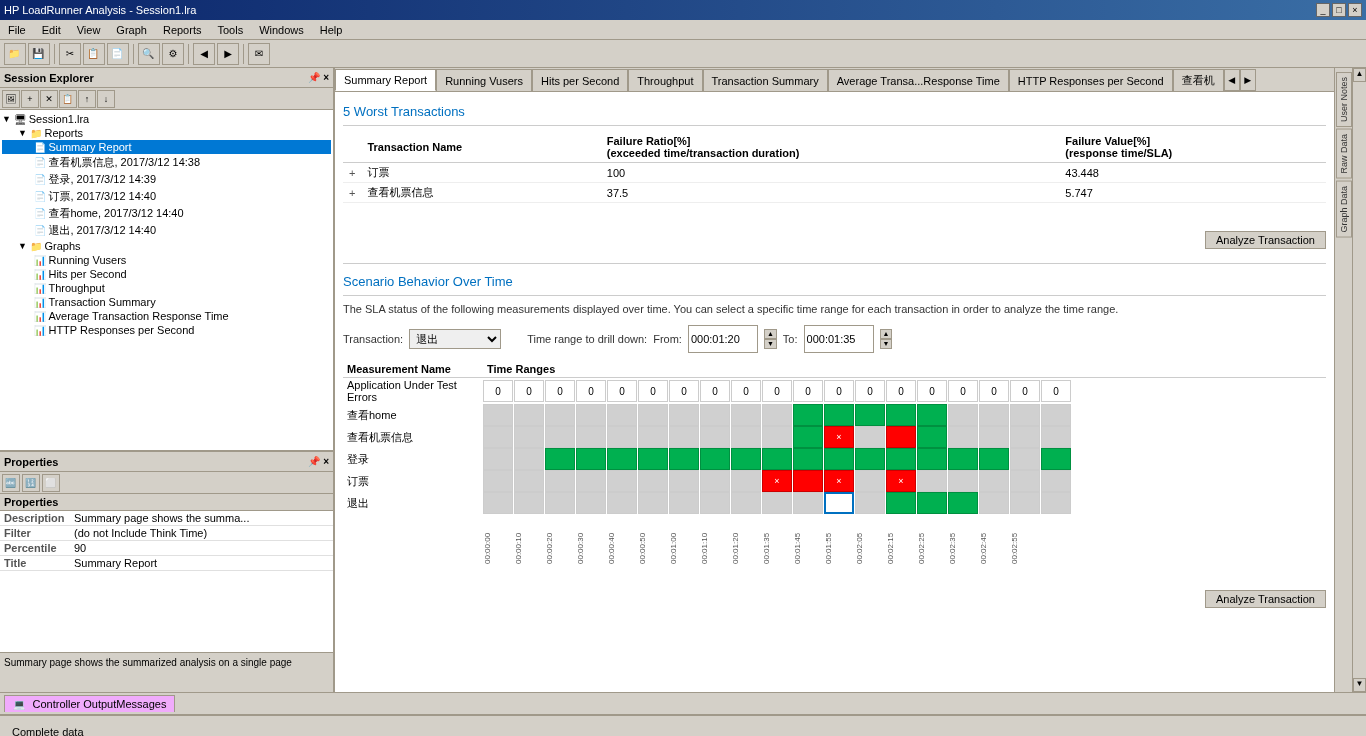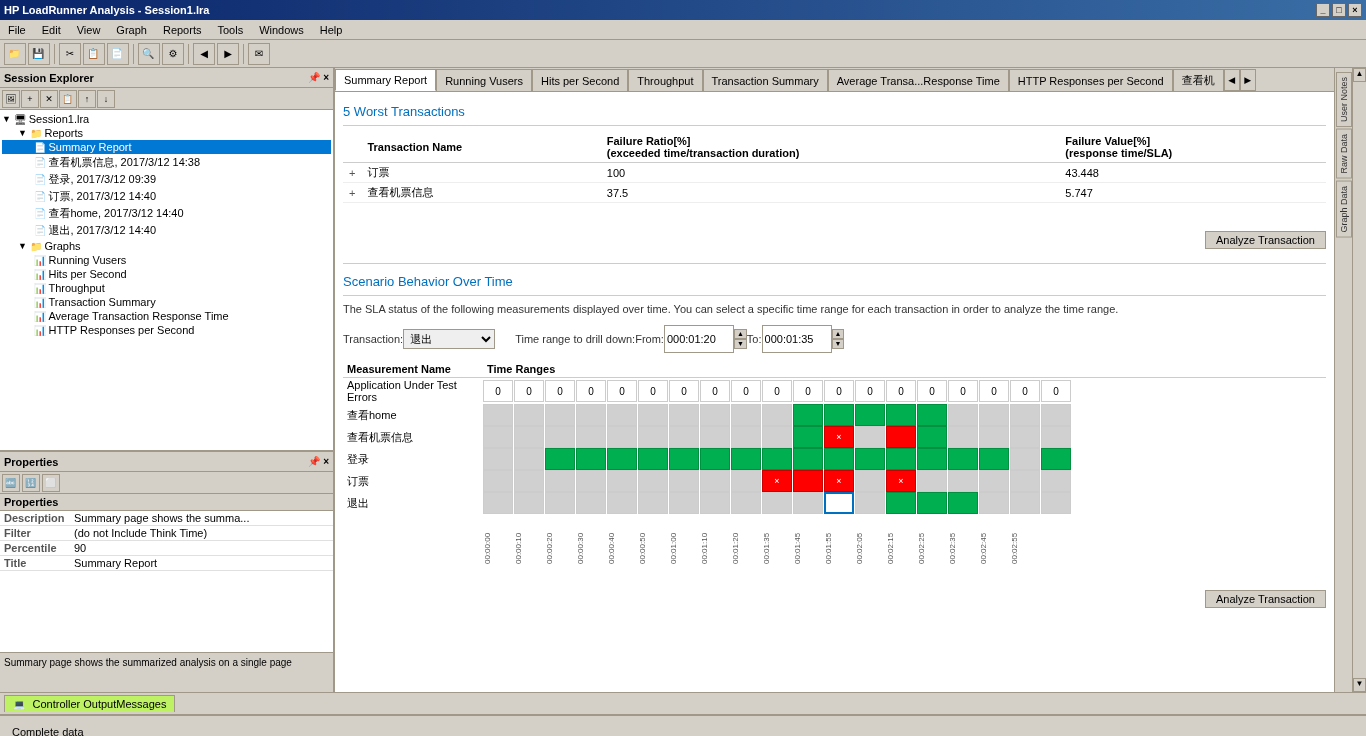--- a/index.html
+++ b/index.html
@@ -1,19 +1,19 @@
 <!DOCTYPE html>
 <html><head>
   <meta charset="utf-8">
   <style>
     * { box-sizing: border-box; margin: 0; padding: 0; }
     body { font-family: 'Segoe UI', Tahoma, Geneva, Verdana, sans-serif; font-size: 11px; background: #d4d0c8; overflow: hidden; }
     
     
-    .title-bar { background: linear-gradient(to right, #0a246a, #3a6ea5); color: white; height: 20px; display: flex; align-items: center; justify-content: space-between; padding: 0 4px; font-size: 11px; font-weight: bold; }
+    .title-bar { background: linear-gradient(to right, #0a246a, #3a6ea5); color: white; height: 20px; display: flex; align-items: center; justify-content: space-between; padding: 0 4px; font-size: 11px; font-weight: normal; }
     .title-bar-buttons { display: flex; gap: 2px; }
     .title-btn { width: 14px; height: 14px; border: 1px solid #666; display: flex; align-items: center; justify-content: center; font-size: 9px; cursor: pointer; color: black; background: #d4d0c8; }
     .title-btn.close { background: #d4d0c8; }
     
     
     .menu-bar { background: #d4d0c8; height: 20px; display: flex; align-items: center; border-bottom: 1px solid #a0998a; }
     .menu-item { padding: 2px 8px; font-size: 11px; cursor: pointer; }
     
     
     .toolbar { background: #d4d0c8; height: 28px; display: flex; align-items: center; padding: 2px 4px; gap: 2px; border-bottom: 1px solid #a0998a; }
@@ -76,21 +76,21 @@
     .data-table th { background: white; text-align: left; padding: 3px 6px; border-bottom: 1px solid #ccc; font-weight: bold; }
     .data-table td { padding: 2px 6px; border-bottom: 1px solid #eee; }
     .data-table .expand-col { width: 14px; color: #555; }
     .analyze-btn { background: #d4d0c8; border: 1px solid #a0998a; padding: 2px 10px; font-size: 11px; cursor: pointer; float: right; margin-top: 4px; }
     
     
     .scenario-title { font-size: 13px; color: #0070c0; font-weight: normal; margin-bottom: 4px; margin-top: 10px; }
     .scenario-desc { font-size: 11px; color: #333; margin-bottom: 8px; line-height: 1.4; }
     
     
-    .filter-row { display: flex; align-items: center; margin-bottom: 8px; flex-wrap: nowrap; }
+    .filter-row { display: flex; align-items: center; gap: 6px; margin-bottom: 8px; flex-wrap: nowrap; }
     .filter-label { font-size: 11px; color: #333; }
     .filter-select { height: 20px; font-size: 11px; border: 1px solid #a0998a; padding: 0 2px; }
     .range-label { font-size: 11px; color: #333; margin-left: 20px; }
     .range-from-to { font-size: 11px; color: #333; }
     .time-input { width: 70px; height: 28px; border: 1px solid #a0998a; font-size: 11px; padding: 0 2px; }
     .spin-btn { display: flex; flex-direction: column; }
     .spin-up, .spin-down { font-size: 7px; border: 1px solid #a0998a; background: #d4d0c8; cursor: pointer; line-height: 8px; padding: 0 2px; }
     
     
     .grid-header { display: flex; background: white; border-bottom: 1px solid #ccc; }
@@ -105,21 +105,21 @@
     .grid-cell.red { background: #ff0000; border-color: #cc0000; color: white; }
     .grid-cell.selected-blue { background: white; border: 2px solid #0070c0; }
     .grid-cell.num { background: white; border: 1px solid #ccc; font-size: 10px; }
     
     
     .status-bar { height: 34px; background: #d4d0c8; border-top: 2px solid #a0998a; display: flex; align-items: center; padding: 16px 4px; font-size: 11px; }
     .status-segment { padding: 0 8px; border-right: 1px solid #a0998a; height: 100%; display: flex; align-items: center; }
     
     
     .bottom-panel { height: 22px; background: #d4d0c8; border-top: 1px solid #a0998a; display: flex; align-items: center; padding: 0 4px; }
-    .bottom-tab { background: #bef264; border: 1px solid #a0998a; border-bottom: none; padding: 2px 8px; font-size: 11px; cursor: pointer; }
+    .bottom-tab { background: #f0abfc; border: 1px solid #a0998a; border-bottom: none; padding: 2px 8px; font-size: 11px; cursor: pointer; }
     
     .content-wrapper { display: flex; flex: 1; overflow: hidden; }
     
     
     ::-webkit-scrollbar { width: 14px; height: 14px; }
     ::-webkit-scrollbar-track { background: #d4d0c8; }
     ::-webkit-scrollbar-thumb { background: #a0998a; border: 1px solid #7a7268; }
   </style>
 </head>
 <body>
@@ -198,21 +198,21 @@
         <div class="tree-item selected" style="padding-left:32px">
           <span class="tree-icon">📄</span>
           <span class="tree-label">Summary Report</span>
         </div>
         <div class="tree-item" style="padding-left:32px">
           <span class="tree-icon">📄</span>
           <span class="tree-label">查看机票信息, 2017/3/12 14:38</span>
         </div>
         <div class="tree-item" style="padding-left:32px">
           <span class="tree-icon">📄</span>
-          <span class="tree-label">登录, 2017/3/12 09:39</span>
+          <span class="tree-label">登录, 2017/3/12 14:39</span>
         </div>
         <div class="tree-item" style="padding-left:32px">
           <span class="tree-icon">📄</span>
           <span class="tree-label">订票, 2017/3/12 14:40</span>
         </div>
         <div class="tree-item" style="padding-left:32px">
           <span class="tree-icon">📄</span>
           <span class="tree-label">查看home, 2017/3/12 14:40</span>
         </div>
         <div class="tree-item" style="padding-left:32px">

